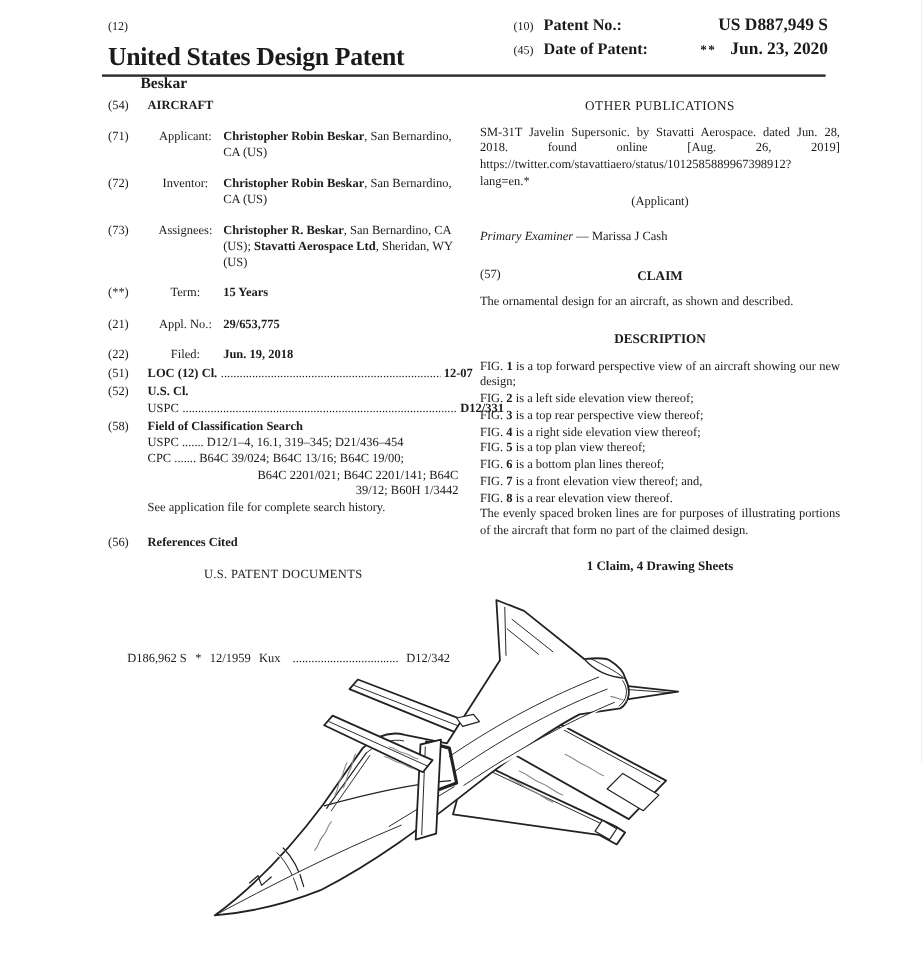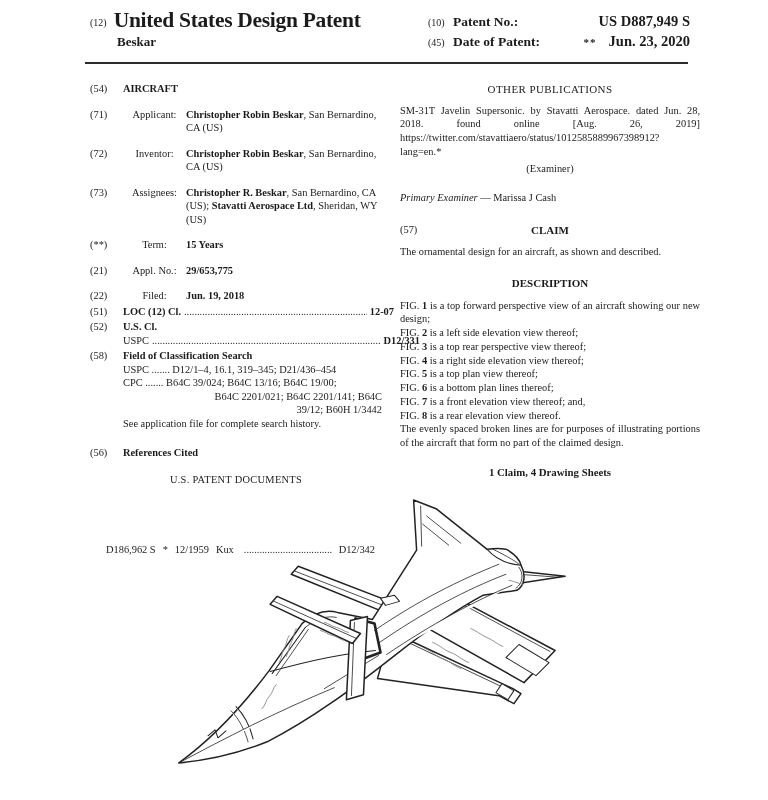--- a/index.html
+++ b/index.html
@@ -3,21 +3,21 @@
 <meta charset="utf-8">
 <style>
   html,body { margin:0; padding:0; background:#e8e8e8; }
   .page {
     position:relative; width:768px; height:800px; background:#ffffff;
     color:#1b1b1b; font-family:"Liberation Serif", serif; overflow:hidden;
   }
 
   
   .header { position:absolute; left:90px; top:8px; width:600px; display:flex; justify-content:space-between; }
-  .kind-row { display:flex; gap:7px; align-items:flex-start; }
+  .kind-row { display:flex; gap:7px; align-items:flex-start;flex-direction:column; }
   .kind-code { font-size:10px; padding-top:9px; }
   .main-title { font-size:21.5px; font-weight:bold; letter-spacing:-0.3px; white-space:nowrap; }
   .surname { font-size:13px; font-weight:bold; margin-left:27px; margin-top:1px; }
   .header-right { width:262px; padding-top:5px; }
   .hr-row { display:flex; align-items:baseline; margin-bottom:3px; }
   .hr-num { font-size:10px; width:25px; flex:none; }
   .hr-label { font-weight:bold; font-size:13.5px; }
   .hr-value { margin-left:auto; font-weight:bold; font-size:14.5px; white-space:nowrap; }
   .date-stars { font-weight:bold; font-size:11px; letter-spacing:1px; margin-right:12px; }
   .rule { position:absolute; left:85px; top:62px; width:603px; height:2px; background:#2b2b2b; }
@@ -186,21 +186,21 @@
       <span>12/1959</span>
       <span>Kux</span>
       <span class="leader">........................................................................................</span>
       <span>D12/342</span>
     </div>
   </div>
 
   <div class="col-right">
     <div class="rc-title">OTHER PUBLICATIONS</div>
     <p class="rc-para">SM-31T Javelin Supersonic. by Stavatti Aerospace. dated Jun. 28, 2018. found online [Aug. 26, 2019] https://twitter.com/stavattiaero/status/1012585889967398912?lang=en.*</p>
-    <div class="continued">(Examiner)</div>
+    <div class="continued">(Applicant)</div>
 
     <div class="examiner">
       <i>Primary Examiner</i>
       <span>—</span>
       <span>Marissa J Cash</span>
     </div>
 
     <div class="claim-head">
       <span class="cnum">(57)</span>
       <span>CLAIM</span>

